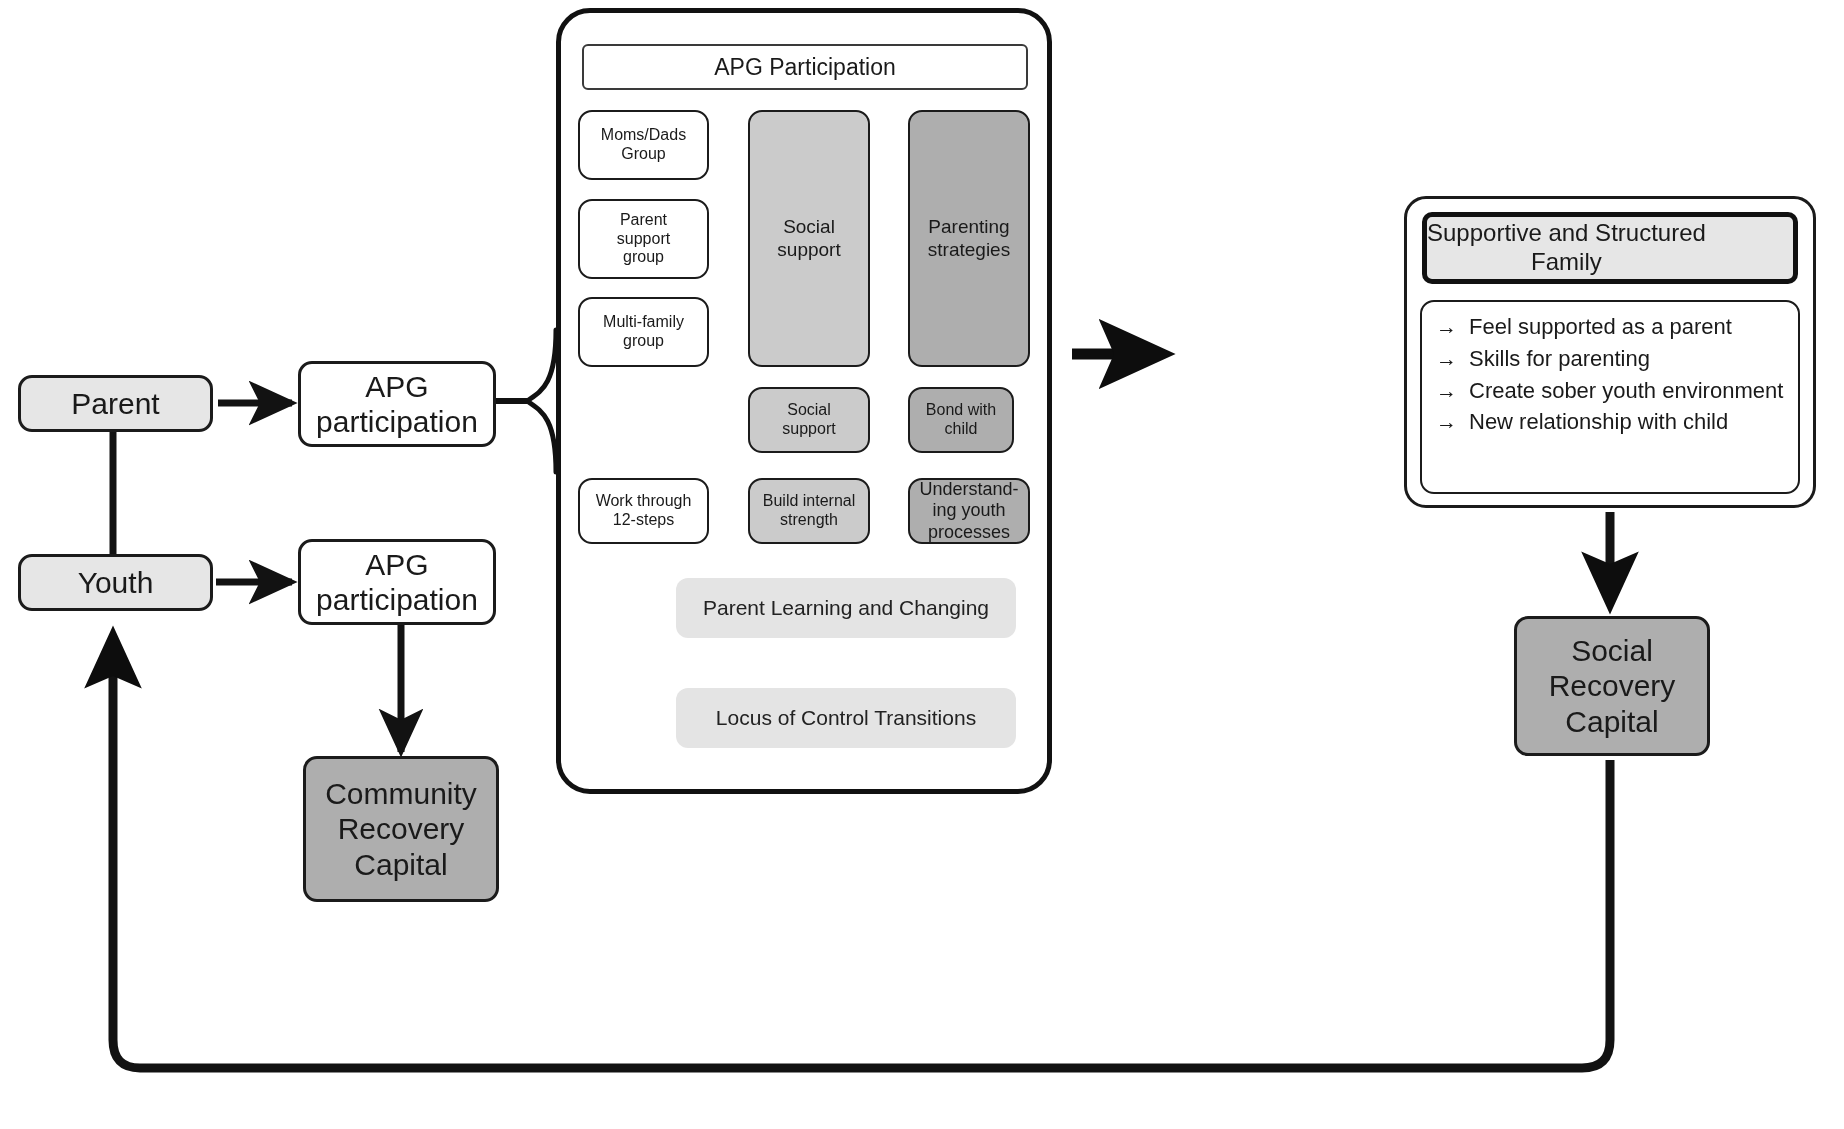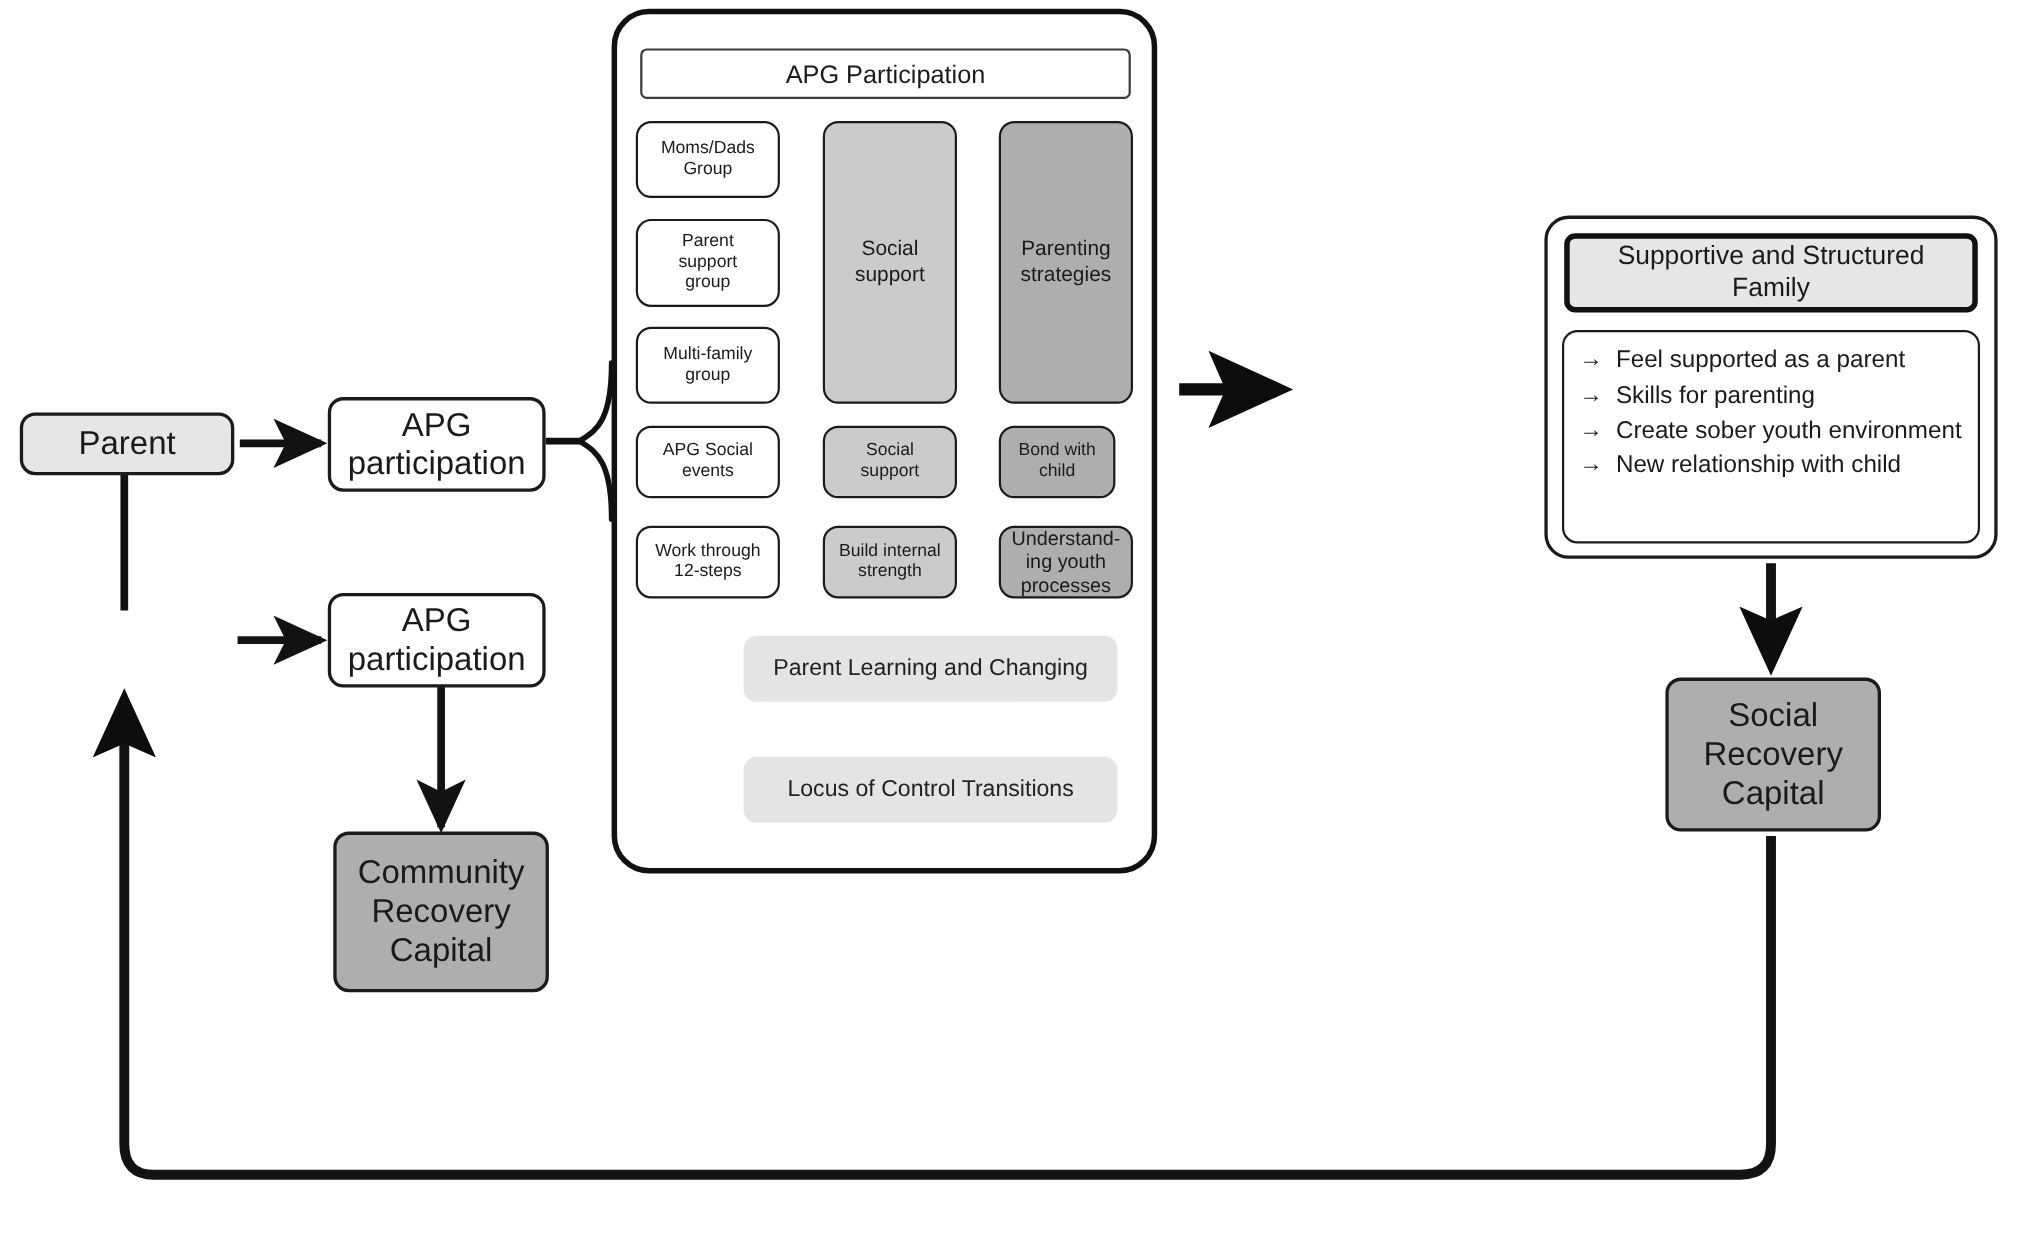--- a/index.html
+++ b/index.html
@@ -47,21 +47,21 @@
   }
 
   
   #family-panel{
     position:absolute;left:1404px;top:196px;width:412px;height:312px;
     border:3px solid #1b1b1b;border-radius:22px;background:#fff;box-sizing:border-box;
   }
   #family-head{
     position:absolute;left:1422px;top:212px;width:376px;height:72px;
     border:5px solid #111;border-radius:10px;background:#e6e6e6;
-    display:flex;align-items:center;justify-content:center;text-align:center;
+    display:flex;align-items:center;justify-content:flex-start;text-align:center;
     font-size:24px;box-sizing:border-box;line-height:1.2;
   }
   #family-list{
     position:absolute;left:1420px;top:300px;width:380px;height:194px;
     border:2px solid #1b1b1b;border-radius:14px;background:#fff;
     box-sizing:border-box;padding:12px 10px 8px 14px;
   }
   #family-list ul{list-style:none;margin:0;padding:0;}
   #family-list li{
     display:flex;gap:12px;font-size:22px;line-height:1.22;margin-bottom:5px;
@@ -124,20 +124,23 @@
     <path d="M676,708 L676,684 Q676,676 686,676 L790,676" fill="none" stroke="#0d0d0d" stroke-width="9" stroke-linejoin="round" marker-end="url(#ahbig)"></path>
     <path d="M810,676 L1006,676 Q1016,676 1016,686 L1016,708" fill="none" stroke="#0d0d0d" stroke-width="9" stroke-linejoin="round" marker-end="url(#ahbig)"></path>
     <path d="M1016,728 L1016,750 Q1016,760 1006,760 L828,760" fill="none" stroke="#0d0d0d" stroke-width="9" stroke-linejoin="round" marker-end="url(#ahbig)"></path>
     <path d="M808,760 L686,760 Q676,760 676,750 L676,730" fill="none" stroke="#0d0d0d" stroke-width="9" stroke-linejoin="round" marker-end="url(#ahbig)"></path>
   </svg>
 
   <div class="node light lg" style="left:18px;top:375px;width:195px;height:57px;">
     <span>Parent</span>
   </div>
 
+  <div class="node light lg" style="left:18px;top:554px;width:195px;height:57px;">
+    <span>Youth</span>
+  </div>
 
   <div class="node lg" style="left:298px;top:361px;width:198px;height:86px;flex-direction:column;">
     <span>APG</span>
     <span>participation</span>
   </div>
 
   <div class="node lg" style="left:298px;top:539px;width:198px;height:86px;flex-direction:column;">
     <span>APG</span>
     <span>participation</span>
   </div>
@@ -163,24 +166,20 @@
     <span>Parent</span>
     <span>support</span>
     <span>group</span>
   </div>
 
   <div class="node thin xs" style="left:578px;top:297px;width:131px;height:70px;flex-direction:column;">
     <span>Multi-family</span>
     <span>group</span>
   </div>
 
-  <div class="node thin xs" style="left:578px;top:387px;width:131px;height:66px;flex-direction:column;">
-    <span>APG Social</span>
-    <span>events</span>
-  </div>
 
   <div class="node thin xs" style="left:578px;top:478px;width:131px;height:66px;flex-direction:column;">
     <span>Work through</span>
     <span>12-steps</span>
   </div>
 
   <div class="node thin mid sm" style="left:748px;top:110px;width:122px;height:257px;flex-direction:column;">
     <span>Social</span>
     <span>support</span>
   </div>

